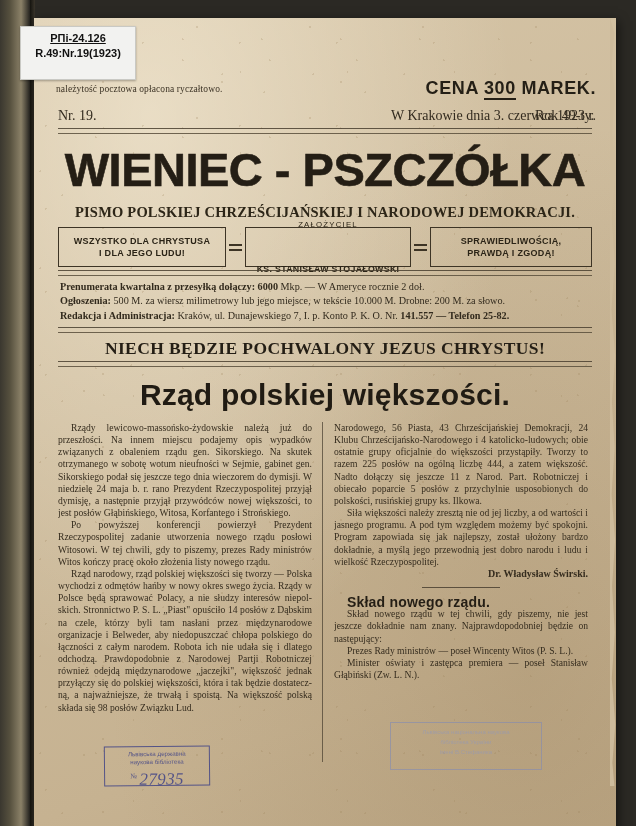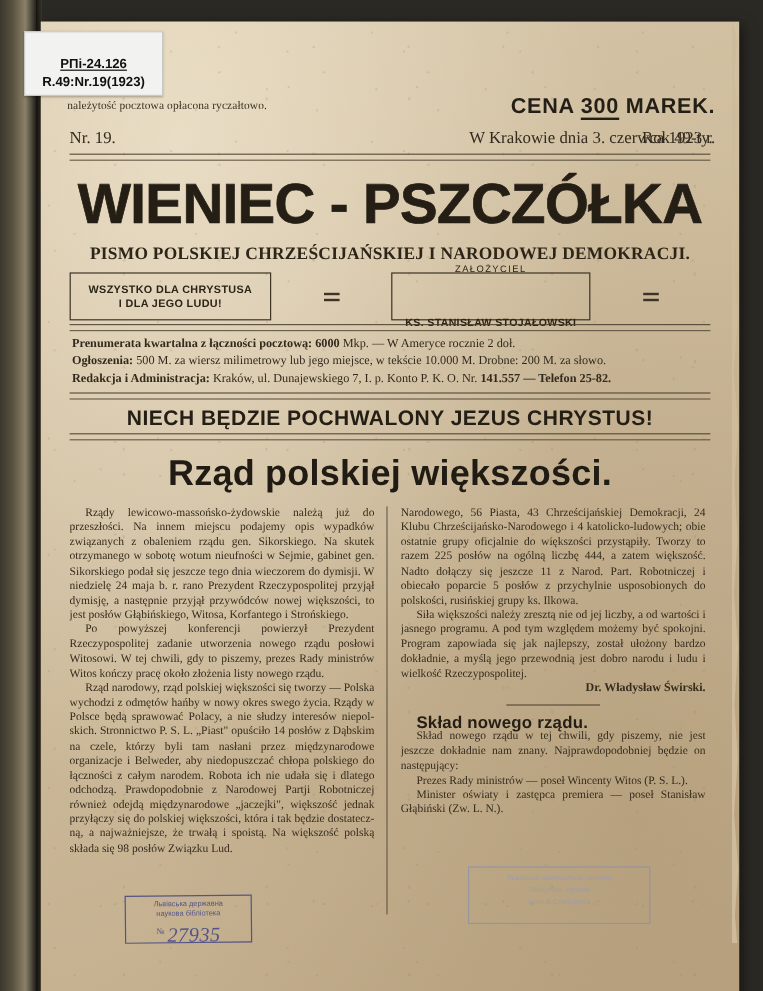--- a/index.html
+++ b/index.html
@@ -118,21 +118,21 @@
   .subs{
     position:absolute;top:262px;left:6px;width:530px;
     font-size:10.2px;line-height:14.4px;color:#322a1d;text-align:justify;
   }
   .subs b{font-weight:bold;}
   .subs .lead{font-weight:bold;}
 
   
   .greeting{
     position:absolute;top:320px;left:0;width:542px;text-align:center;
-    font-family:Liberation Sans, sans-serif;font-weight:bold;font-size:17.5px;
+    font-family:Liberation Serif, serif;font-weight:bold;font-size:17.5px;
     letter-spacing:.4px;color:#241e15;
   }
 
   
   .headline{
     position:absolute;top:360px;left:0;width:542px;text-align:center;
     font-family:"Liberation Sans",sans-serif;font-weight:bold;font-size:30px;
     letter-spacing:.2px;color:#201b13;
   }
 
@@ -153,21 +153,21 @@
   .subhead{
     font-family:"Liberation Sans",sans-serif;font-weight:bold;
     font-size:14px;margin:2px 0 7px 0;text-indent:0;color:#241e15;letter-spacing:.2px;
   }
 
   
   #archival-label{
     position:absolute;left:20px;top:26px;width:116px;height:54px;
     background:#f2f2f0;border:1px solid #c9c9c4;
     font-family:"Liberation Sans",sans-serif;font-weight:bold;font-size:11px;
-    color:#111;text-align:center;line-height:15px;padding-top:20px;box-sizing:border-box;
+    color:#111;text-align:center;line-height:15px;padding-top:4px;box-sizing:border-box;
     box-shadow:0 1px 2px rgba(0,0,0,.3);
   }
   #archival-label .l1{text-decoration:underline;}
 
   
   #stamp-lviv{
     position:absolute;left:104px;top:746px;width:106px;height:40px;
     border:1.6px solid #3b3f86;color:#3b3f86;opacity:.82;
     font-family:"Liberation Sans",sans-serif;font-size:6.2px;line-height:8px;
     text-align:center;padding-top:3px;box-sizing:border-box;transform:rotate(-0.6deg);
@@ -225,27 +225,31 @@
             <i></i>
           </span>
         <div class="motto m2">
           <span class="small">ZAŁOŻYCIEL</span>
           <span>KS. STANISŁAW STOJAŁOWSKI</span>
         </div>
         <span class="eq">
             <i></i>
             <i></i>
           </span>
+        <div class="motto m3">
+          <span>SPRAWIEDLIWOŚCIĄ,</span>
+          <span>PRAWDĄ  I  ZGODĄ!</span>
+        </div>
       </div>
 
       <div class="rule-double" style="top:252px"></div>
 
       <div class="subs">
         <div>
-          <b class="lead">Prenumerata  kwartalna z łączności pocztową:</b><b> 6000 </b><span>Mkp.  —  W Ameryce rocznie 2 doł.</span>
+          <b class="lead">Prenumerata  kwartalna z przesyłką dołączy:</b><b> 6000 </b><span>Mkp.  —  W Ameryce rocznie 2 doł.</span>
         </div>
         <div>
           <b>Ogłoszenia:</b><span> 500 M. za wiersz milimetrowy lub jego miejsce, w tekście 10.000 M. Drobne: 200 M. za słowo.</span>
         </div>
         <div>
           <b>Redakcja i Administracja:</b><span> Kraków, ul. Dunajewskiego 7, I. p. Konto P. K. O. Nr. </span><b>141.557</b><b> — Telefon 25-82.</b>
         </div>
       </div>
 
       <div class="rule-double" style="top:309px"></div>

